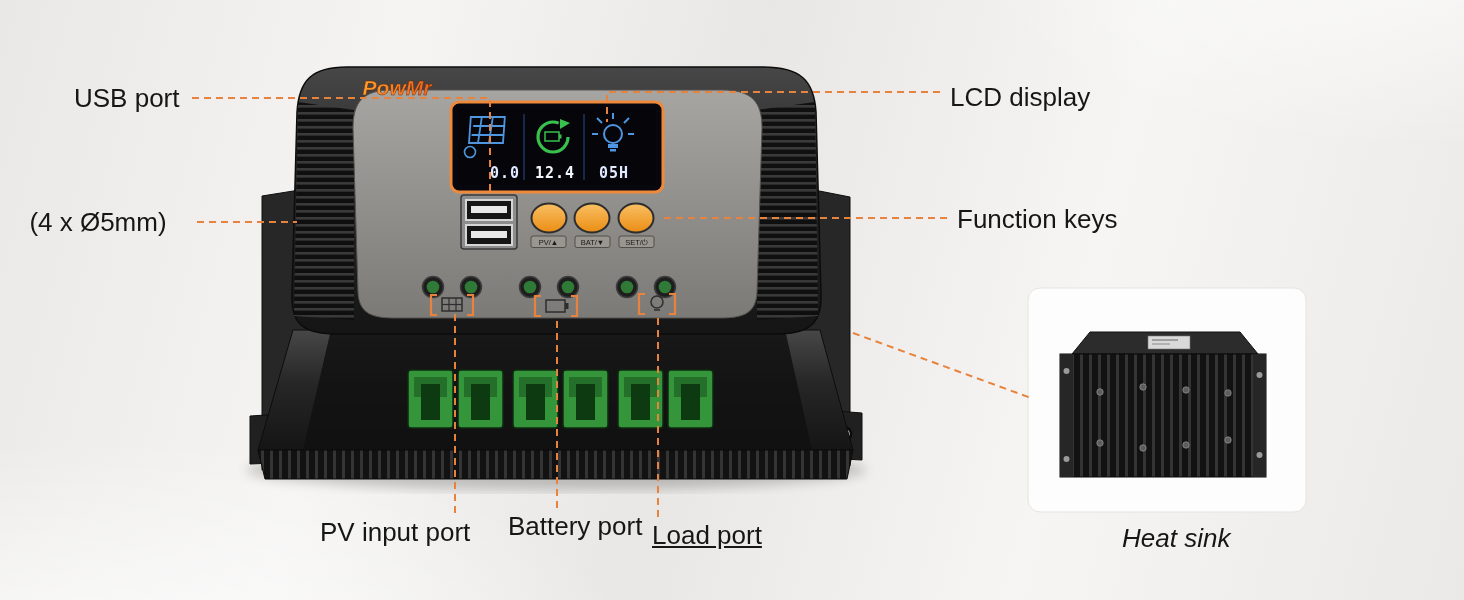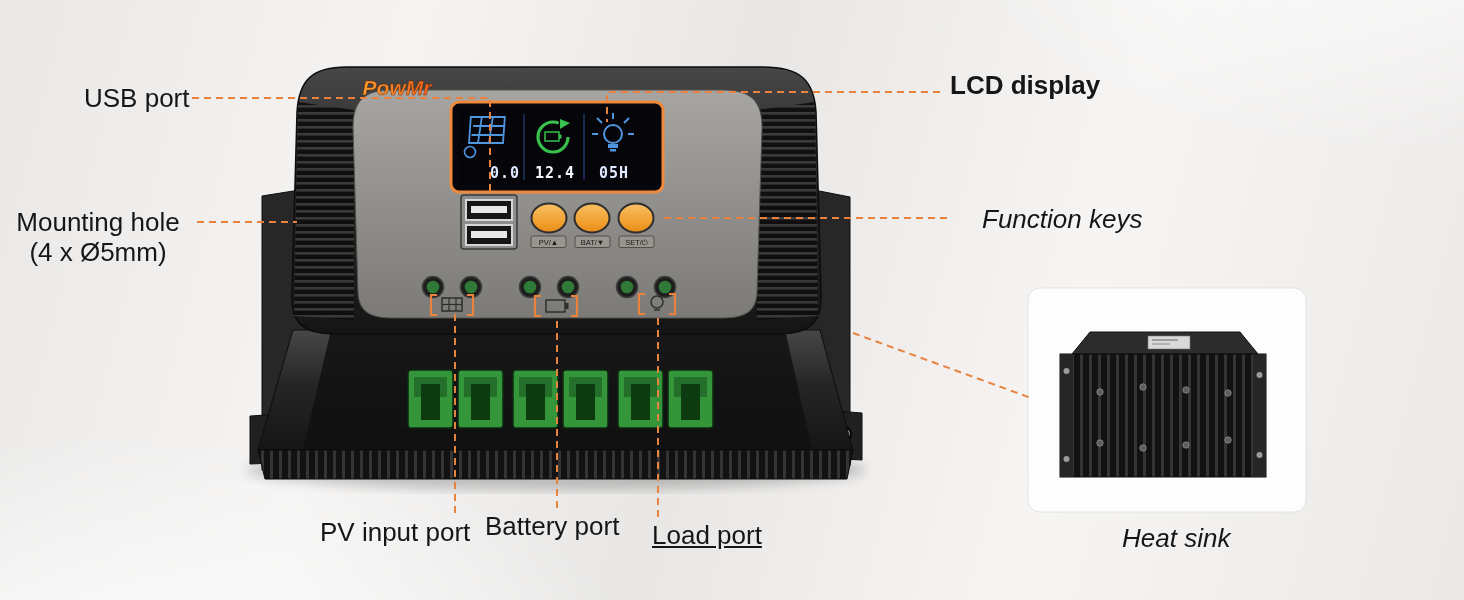--- a/index.html
+++ b/index.html
@@ -255,27 +255,26 @@
       <path d="M 940 92 L 607 92 L 607 122"></path>
       <path d="M 197 222 L 297 222"></path>
       <path d="M 947 218 L 663 218"></path>
       <path d="M 455 513 L 455 313"></path>
       <path d="M 557 508 L 557 316"></path>
       <path d="M 658 517 L 658 314"></path>
       <path d="M 853 333 L 1031 398"></path>
     </g>
   </svg>
 
-  <div class="label" style="left:74px;top:83px;margin-left:10px;">USB port</div>
-  <div class="label" style="left:950px;top:70px;font-weight:bold;">LCD display</div>
+  <div class="label" style="left:74px;top:83px;">USB port</div>
+  <div class="label" style="left:950px;top:82px;">LCD display</div>
 
   <div class="label center" style="left:0px;top:207px;width:196px;">
-    <div>Mounting hole</div>
     <div>(4 x Ø5mm)</div>
   </div>
 
-  <div class="label" style="left:982px;top:204px;font-style:italic;">Function keys</div>
+  <div class="label" style="left:957px;top:204px;">Function keys</div>
   <div class="label" style="left:320px;top:517px;">PV input port</div>
-  <div class="label" style="left:485px;top:511px;">Battery port</div>
+  <div class="label" style="left:508px;top:511px;">Battery port</div>
   <div class="label" style="left:652px;top:520px;text-decoration:underline;">Load port</div>
   <div class="label" style="left:1122px;top:523px;font-style:italic;">Heat sink</div>
 
 </div>
 
 </body></html>

